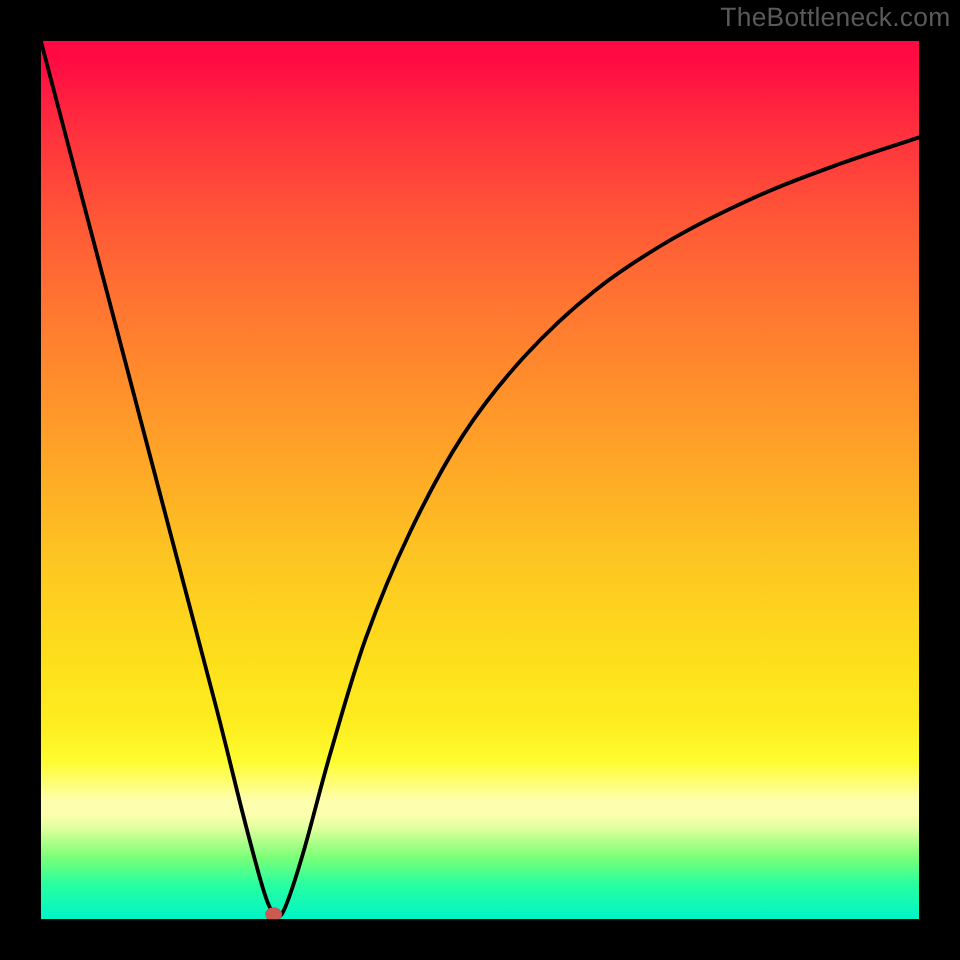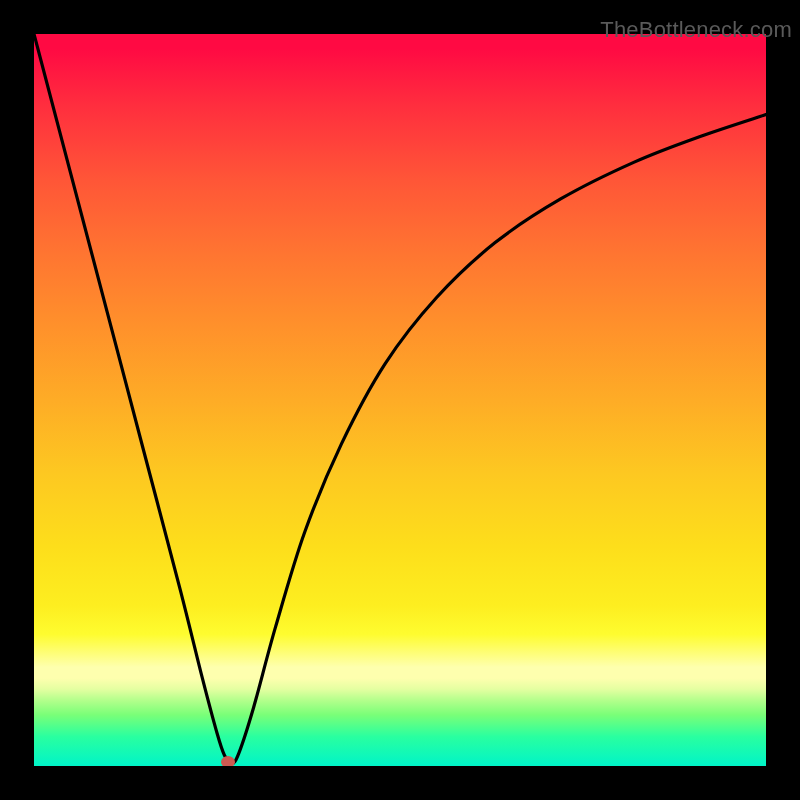--- a/index.html
+++ b/index.html
@@ -12,21 +12,21 @@
   }
   .frame {
     position: relative;
     width: 800px;
     height: 800px;
     background: #000000;
     box-sizing: border-box;
   }
   .watermark {
     position: absolute;
-    top: 17px;
+    top: 2px;
     right: 8px;
     font-size: 22px;
     font-weight: 400;
     color: #5a5a5a;
     letter-spacing: 0.2px;
     z-index: 5;
   }
   .plot-area {
     position: absolute;
     left: 34px;

